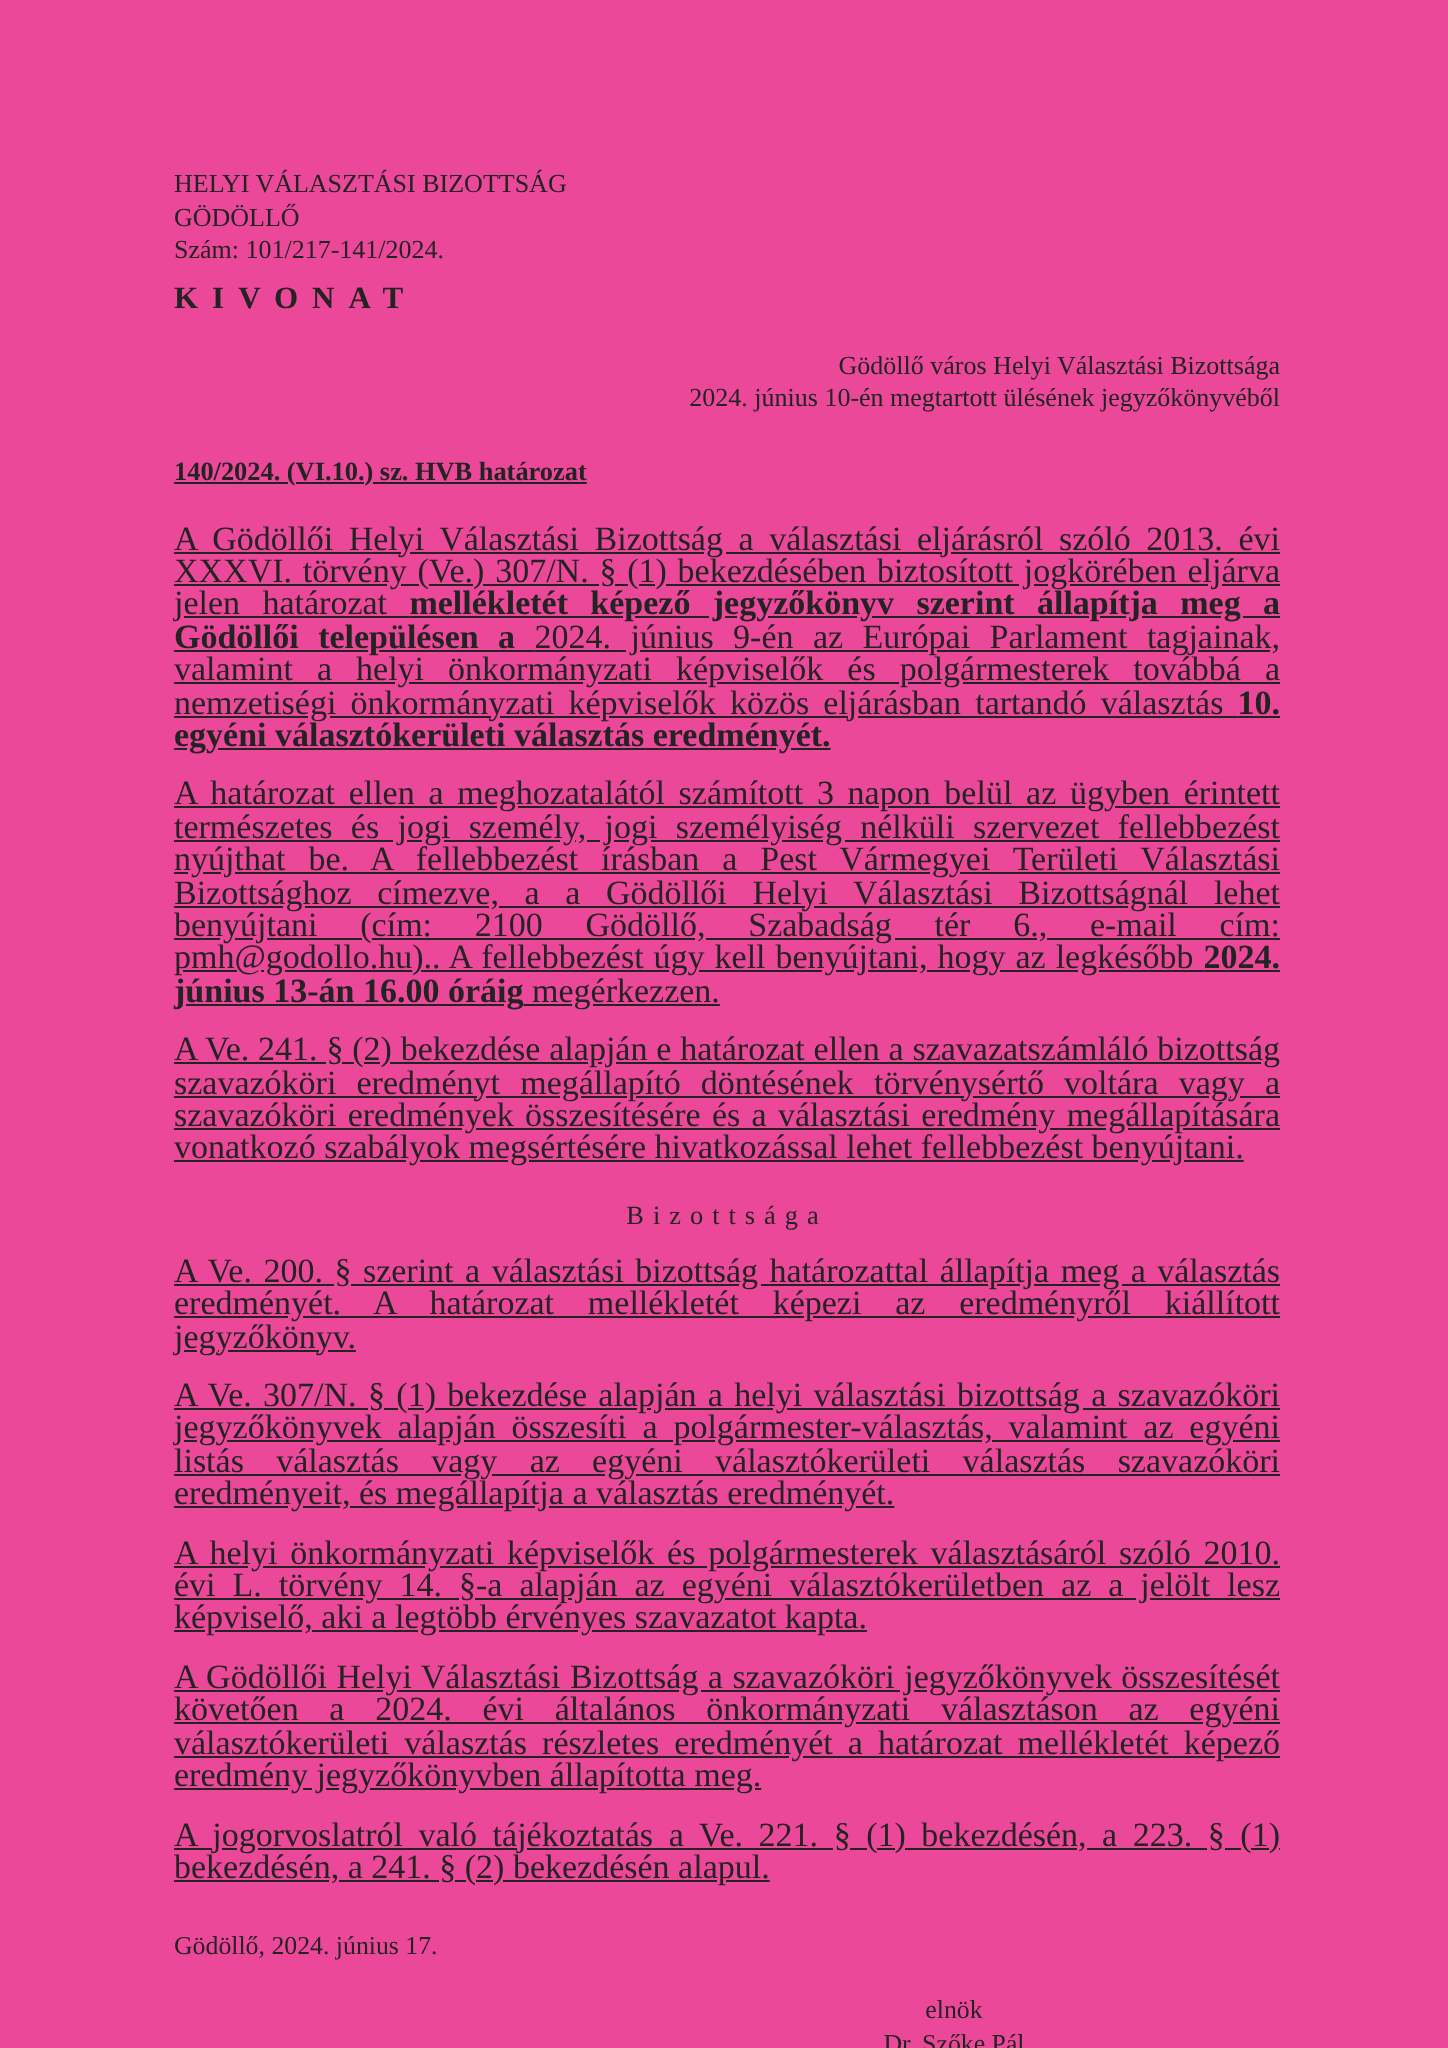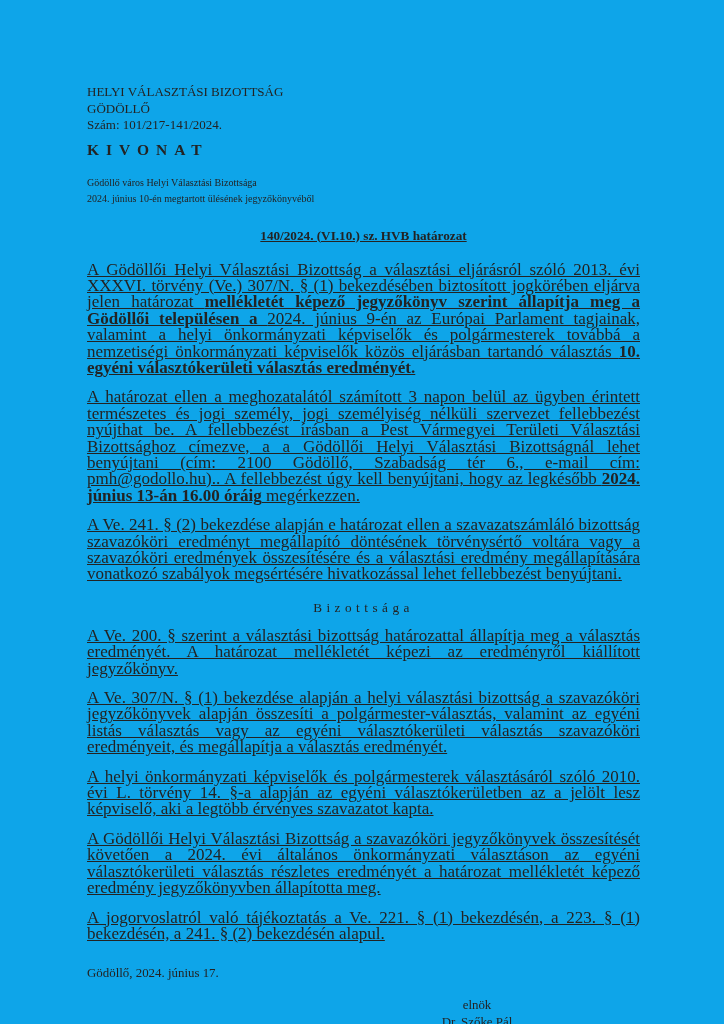--- a/index.html
+++ b/index.html
@@ -4,21 +4,21 @@
 <style>
   html, body {
     margin: 0;
     padding: 0;
     background: #ffffff;
   }
   .page {
     position: relative;
     width: 724px;
     height: 1024px;
-    background: #0ea5e9;
+    background: #ec4899;
     font-family: "Liberation Serif", "DejaVu Serif", serif;
     color: #232323;
     overflow: hidden;
     box-sizing: border-box;
     padding: 84px 84px 0 87px;
   }
   .org-block {
     font-size: 13px;
     line-height: 16.5px;
   }
@@ -28,27 +28,27 @@
   }
   .doc-title {
     text-align: left;
     font-weight: bold;
     font-size: 15.5px;
     letter-spacing: 7px;
     margin-top: 7px;
     margin-bottom: 16px;
   }
   .subtitle {
-    text-align: left;
-    font-size: 10px;
+    text-align: right;
+    font-size: 13px;
     line-height: 16.5px;
     margin-bottom: 20px;
   }
   .decision-heading {
-    text-align: center;
+    text-align: left;
     font-size: 13.2px;
     font-weight: bold;
     text-decoration: underline;
     margin-bottom: 18px;
   }
   p.body-par {
     font-size: 17px;
     line-height: 16.4px;
     text-align: justify;
     margin: 0 0 13px 0;

